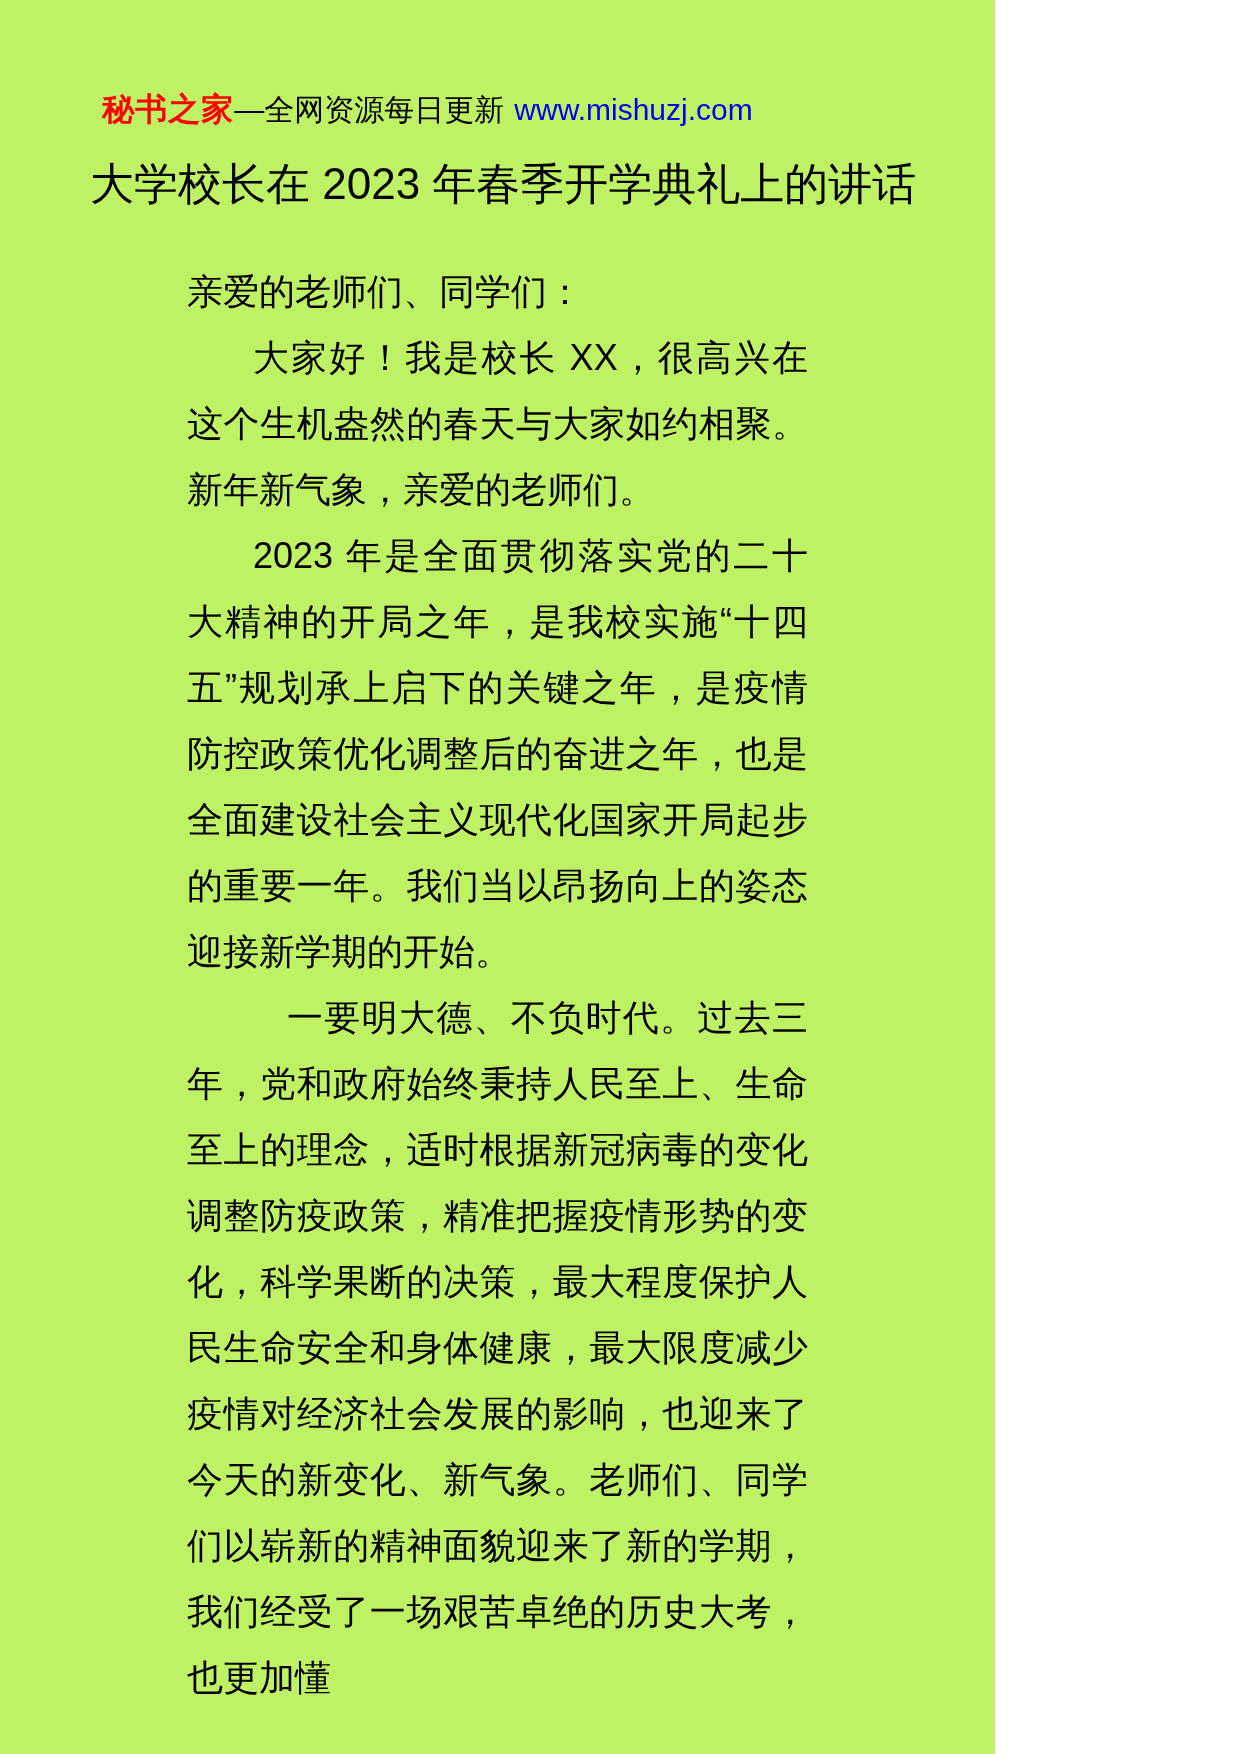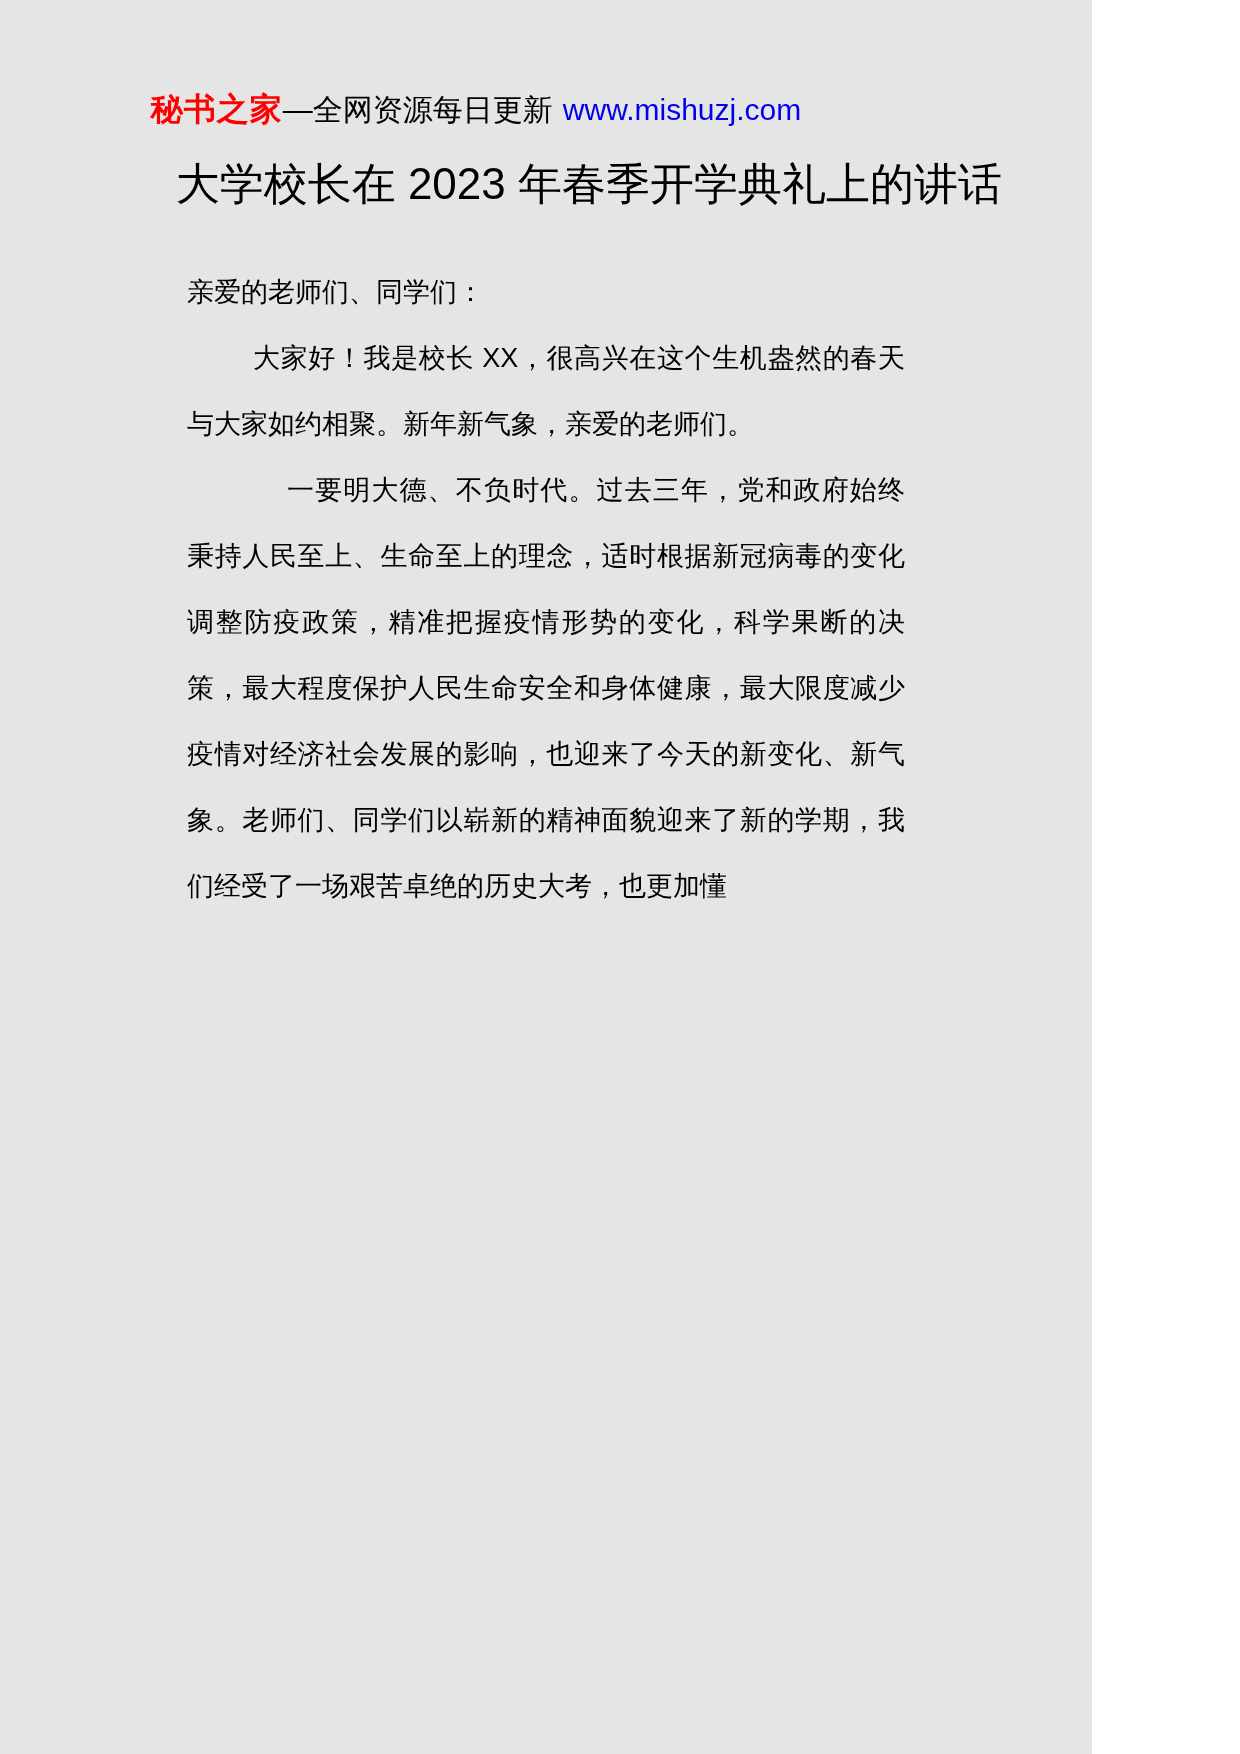--- a/index.html
+++ b/index.html
@@ -2,23 +2,23 @@
 <html><head>
 <meta charset="utf-8">
 <style>
   html, body {
     margin: 0;
     padding: 0;
     background: #ffffff;
   }
   .page {
     position: relative;
-    width: 1092px;
+    width: 995px;
     height: 1754px;
-    background: #e5e5e5;
+    background: #bef264;
     overflow: hidden;
     font-family: "Liberation Sans", sans-serif;
     color: #000000;
     box-sizing: border-box;
     padding-top: 88px;
   }
   .doc-header {
     text-align: center;
     padding-right: 140px; 
     font-size: 30px;
@@ -43,21 +43,21 @@
     margin: 26px 90px 0 90px;
     text-align: right;
     font-size: 44px;
     line-height: 54px;
     font-weight: 400;
     color: #000000;
     white-space: nowrap;
   }
   .doc-body {
     margin: 48px 187px 0 187px;
-    font-size: 27px;
+    font-size: 36px;
     line-height: 66px;
     text-align: justify;
     color: #000000;
   }
   .doc-body p {
     margin: 0;
     padding: 0;
   }
   .indent-0 { text-indent: 0; }
   .indent-2 { text-indent: 66px; }  
@@ -70,16 +70,17 @@
 
   <div class="doc-header">
     <span class="brand">秘书之家</span><span class="tagline">—全网资源每日更新</span><a class="url">www.mishuzj.com</a>
   </div>
 
   <h1 class="doc-title">大学校长在 2023 年春季开学典礼上的讲话</h1>
 
   <div class="doc-body">
     <p class="indent-0">亲爱的老师们、同学们：</p>
     <p class="indent-2">大家好！我是校长 XX，很高兴在这个生机盎然的春天与大家如约相聚。新年新气象，亲爱的老师们。</p>
+    <p class="indent-2">2023 年是全面贯彻落实党的二十大精神的开局之年，是我校实施“十四五”规划承上启下的关键之年，是疫情防控政策优化调整后的奋进之年，也是全面建设社会主义现代化国家开局起步的重要一年。我们当以昂扬向上的姿态迎接新学期的开始。</p>
     <p class="indent-3">一要明大德、不负时代。过去三年，党和政府始终秉持人民至上、生命至上的理念，适时根据新冠病毒的变化调整防疫政策，精准把握疫情形势的变化，科学果断的决策，最大程度保护人民生命安全和身体健康，最大限度减少疫情对经济社会发展的影响，也迎来了今天的新变化、新气象。老师们、同学们以崭新的精神面貌迎来了新的学期，我们经受了一场艰苦卓绝的历史大考，也更加懂</p>
   </div>
 
 </div>
 
 </body></html>

